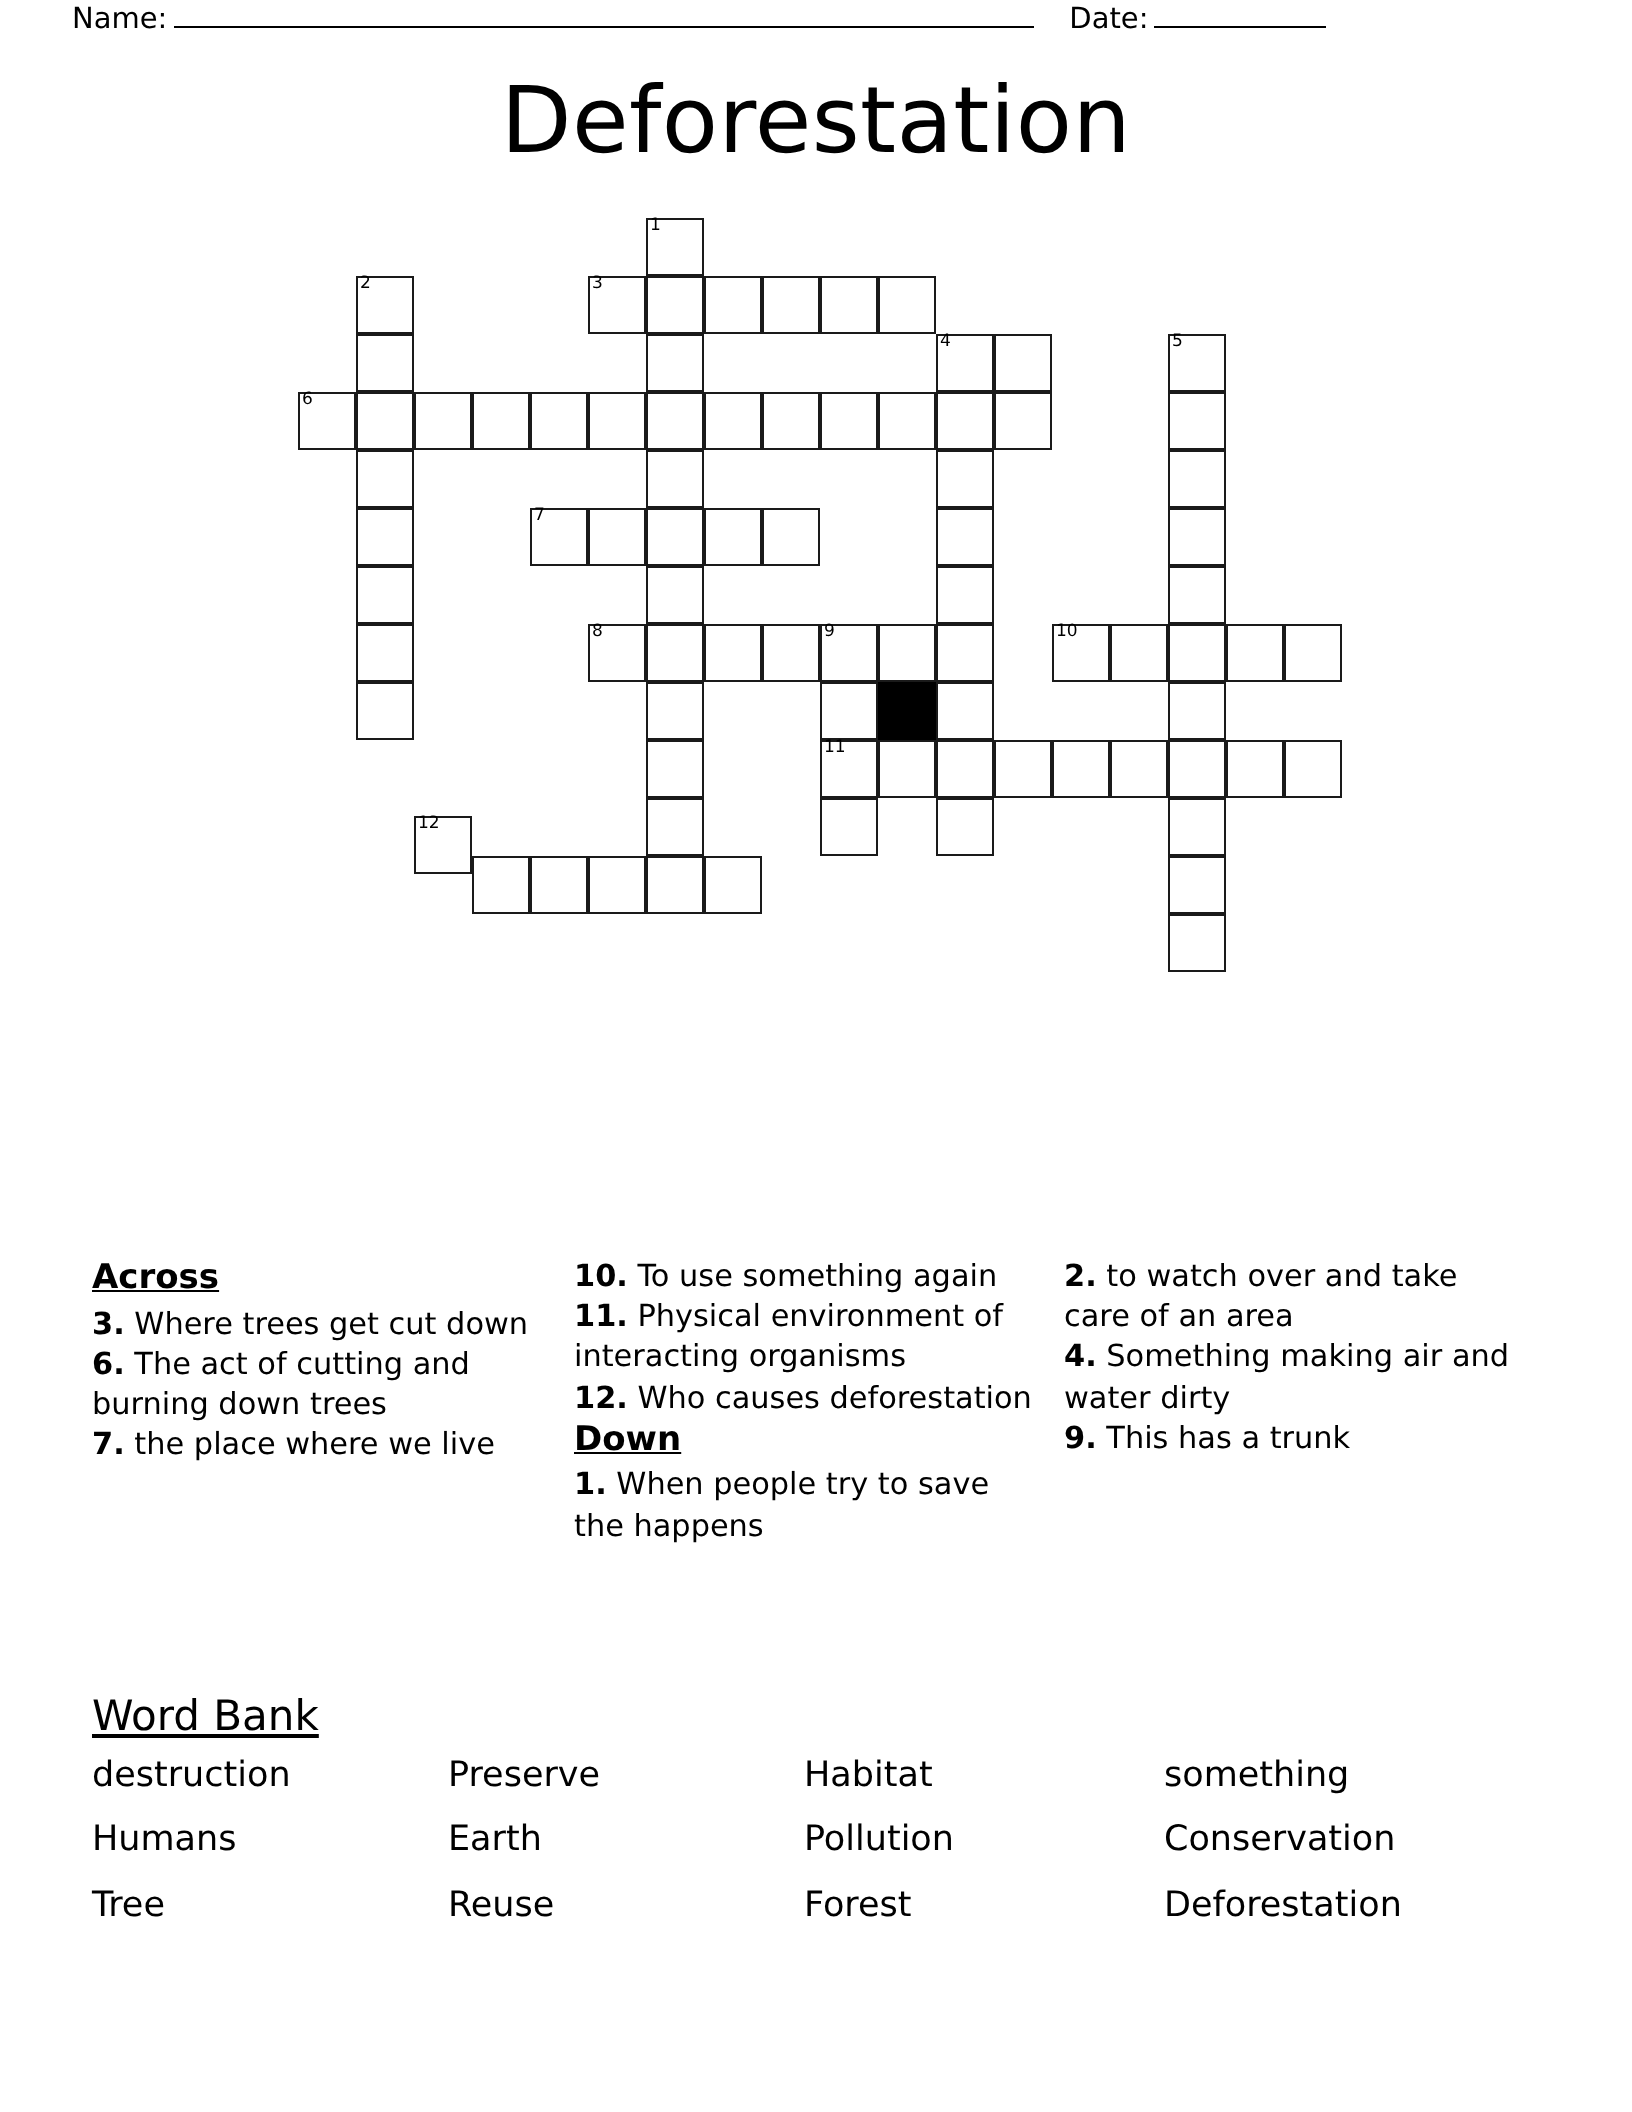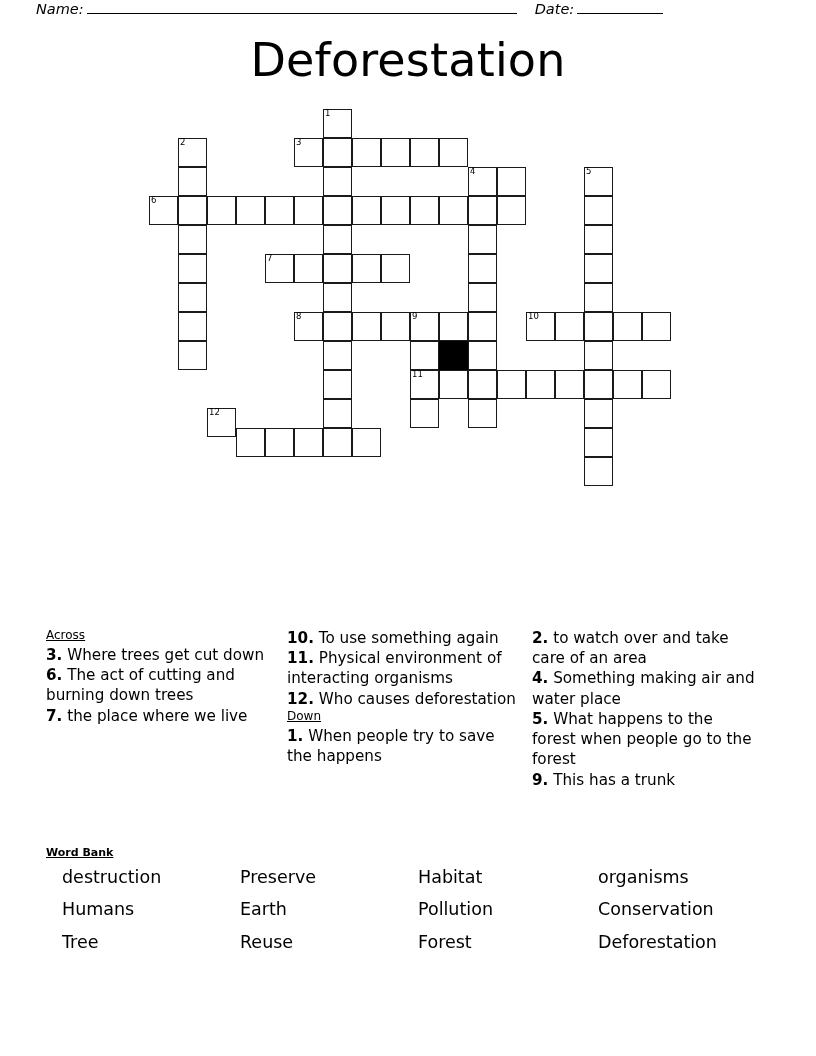--- a/index.html
+++ b/index.html
@@ -22,21 +22,21 @@
   .header-row {
     position: absolute;
     top: 0px;
     left: 36px;
     right: 36px;
     height: 26px;
     display: flex;
     align-items: baseline;
     font-size: 14.5px;
   }
-  .hdr-label { white-space: nowrap; font-style: italic; }
+  .hdr-label { white-space: nowrap; }
   .hdr-rule {
     display: inline-block;
     border-bottom: 1px solid #000;
     height: 14px;
   }
   .name-rule { width: 430px; margin-left: 3px; }
   .date-rule { width: 86px; margin-left: 3px; }
   .hdr-gap { width: 18px; }
 
   
@@ -94,55 +94,55 @@
   }
   .clue-col {
     width: 241px;
     padding-right: 10px;
     font-size: 15.2px;
     line-height: 1.33;
   }
   .clue-col.col2 { width: 245px; }
   .clue-col.col3 { width: 238px; }
   .section-head {
-    font-weight: normal;
+    font-weight: bold;
     text-decoration: underline;
-    font-size: 12px;
+    font-size: 17px;
     display: block;
     margin-bottom: 1px;
   }
   .clue {
     display: block;
     margin: 0;
     padding: 0;
   }
   .clue .cnum { font-weight: bold; }
 
   
   .wordbank {
     position: absolute;
     top: 846px;
     left: 46px;
     width: 724px;
   }
   .wb-head {
-    font-weight: bold;
+    font-weight: normal;
     text-decoration: underline;
-    font-size: 11px;
+    font-size: 21px;
     display: block;
     margin-bottom: 6px;
   }
   .wb-grid {
     display: grid;
     grid-template-columns: 178px 178px 180px 188px;
     row-gap: 7px;
     font-size: 17.5px;
     line-height: 1.45;
   }
-  .wb-word { white-space: nowrap; margin-left: 16px; }
+  .wb-word { white-space: nowrap; }
 </style>
 </head>
 <body>
 
 <div class="page">
 
   <div class="header-row">
     <span class="hdr-label">Name:</span>
     <span class="hdr-rule name-rule"></span>
     <span class="hdr-gap"></span>
@@ -274,33 +274,32 @@
     <div class="clue-col col2">
       <span class="clue"><span class="cnum">10.</span> <span>To use something again</span></span>
       <span class="clue"><span class="cnum">11.</span> <span>Physical environment of interacting organisms</span></span>
       <span class="clue"><span class="cnum">12.</span> <span>Who causes deforestation</span></span>
       <span class="section-head">Down</span>
       <span class="clue"><span class="cnum">1.</span> <span>When people try to save the happens</span></span>
     </div>
 
     <div class="clue-col col3">
       <span class="clue"><span class="cnum">2.</span> <span>to watch over and take care of an area</span></span>
-      <span class="clue"><span class="cnum">4.</span> <span>Something making air and water place</span></span>
-      <span class="clue"><span class="cnum">5.</span> <span>What happens to the forest when people go to the forest</span></span>
+      <span class="clue"><span class="cnum">4.</span> <span>Something making air and water dirty</span></span>
       <span class="clue"><span class="cnum">9.</span> <span>This has a trunk</span></span>
     </div>
   </div>
 
   <div class="wordbank">
     <span class="wb-head">Word Bank</span>
     <div class="wb-grid">
       <span class="wb-word">destruction</span>
       <span class="wb-word">Preserve</span>
       <span class="wb-word">Habitat</span>
-      <span class="wb-word">organisms</span>
+      <span class="wb-word">something</span>
       <span class="wb-word">Humans</span>
       <span class="wb-word">Earth</span>
       <span class="wb-word">Pollution</span>
       <span class="wb-word">Conservation</span>
       <span class="wb-word">Tree</span>
       <span class="wb-word">Reuse</span>
       <span class="wb-word">Forest</span>
       <span class="wb-word">Deforestation</span>
     </div>
   </div>

